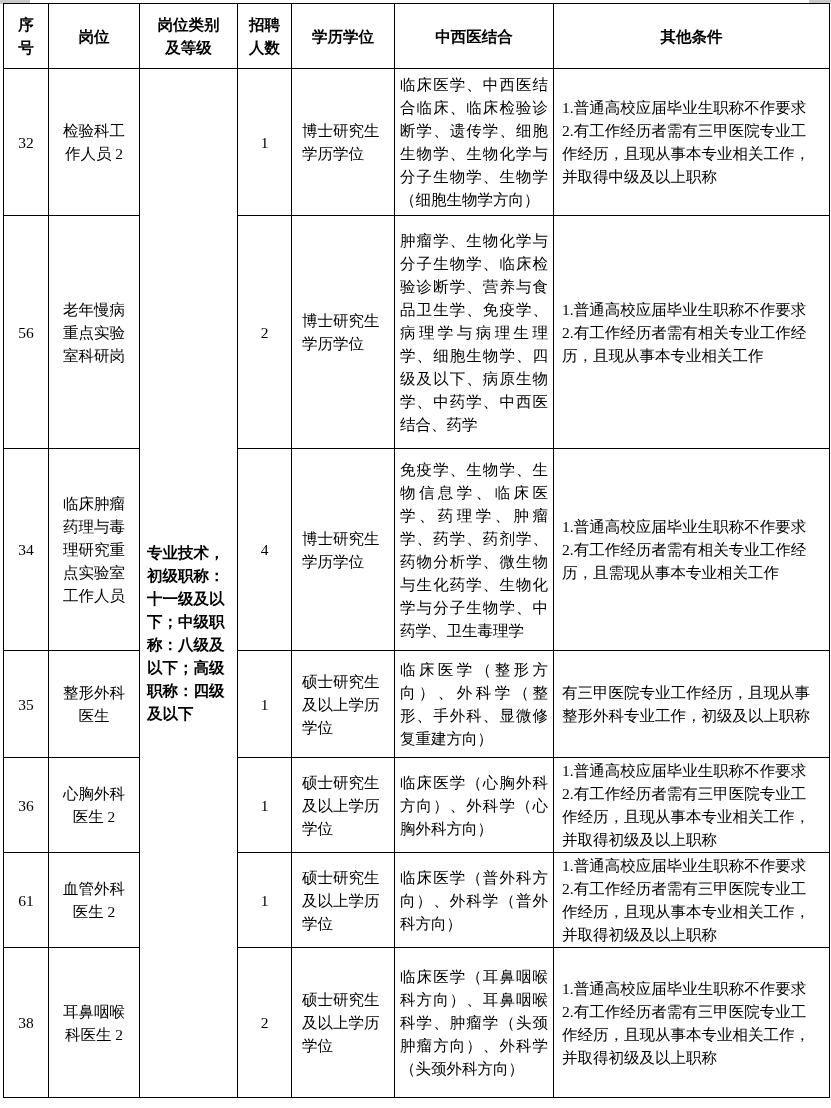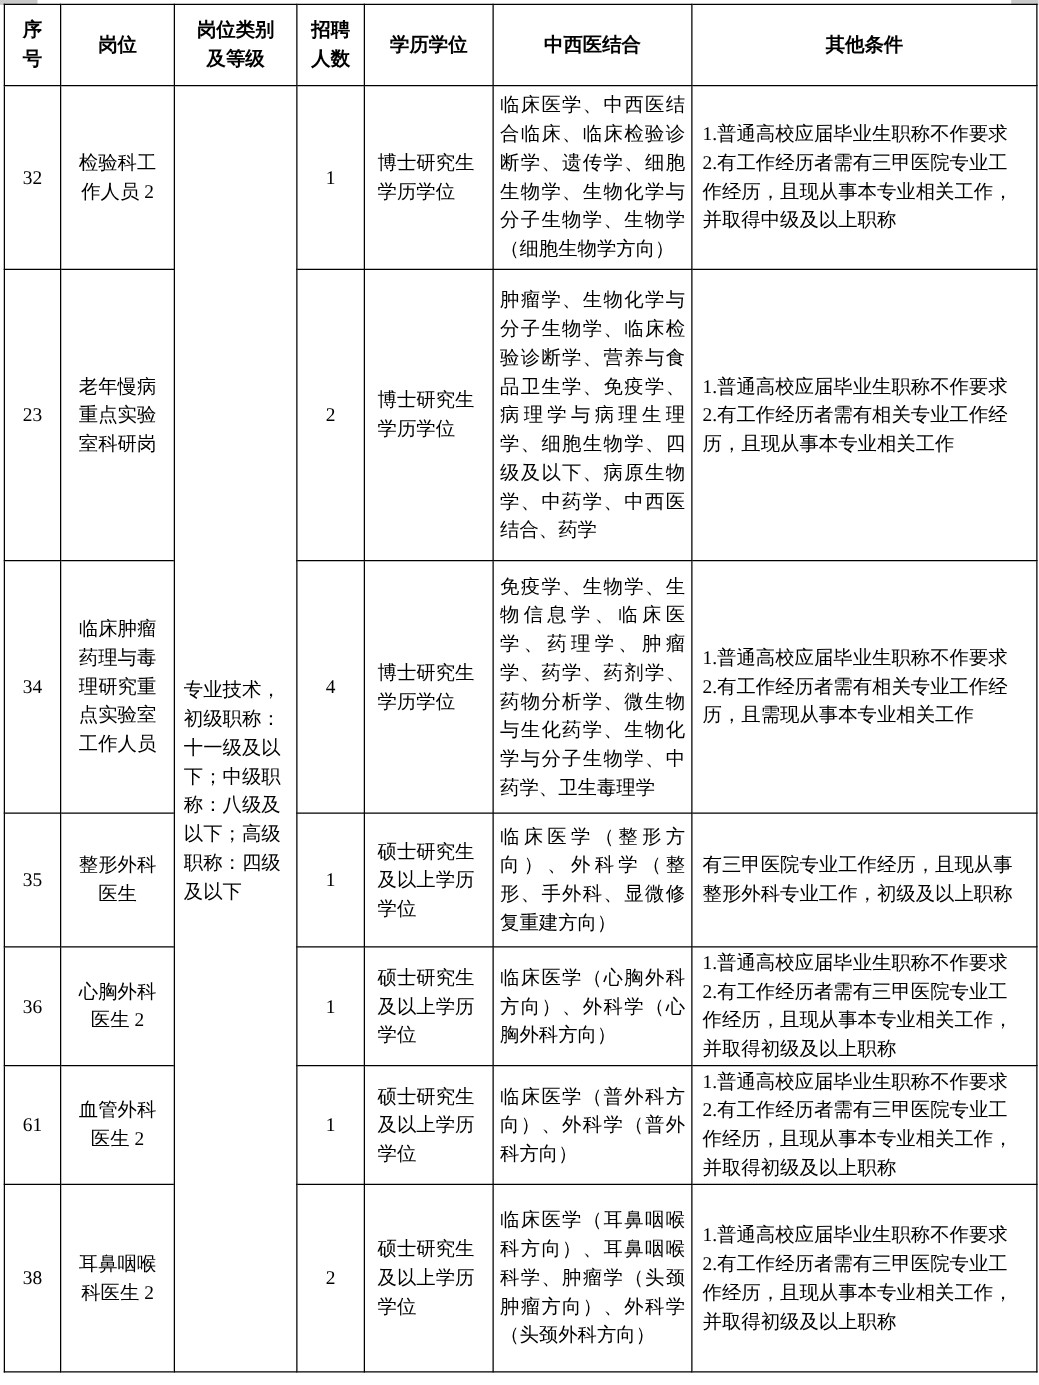--- a/index.html
+++ b/index.html
@@ -42,21 +42,21 @@
     overflow: hidden;
   }
   table.recruit th {
     font-weight: bold;
     text-align: center;
     white-space: pre-line;
     padding: 0 2px;
   }
   td.c-no     { text-align: center; padding: 0; }
   td.c-pos    { text-align: center;   padding: 4px 12px; }
-  td.c-cat    { text-align: left;   padding: 100px 7px 0 7px; }
+  td.c-cat    { text-align: left;   padding: 100px 7px 0 7px; font-weight: bold; }
   td.c-cnt    { text-align: center; padding: 0; }
   td.c-deg    { text-align: left; padding: 0 10px; }
   td.c-major  { text-align: justify; padding: 0 5px; }
   td.c-other  { text-align: left;   padding: 0 8px; white-space: pre-line; }
 </style>
 </head>
 <body>
 
 <div class="page">
   <div class="corner-artifact left"></div>
@@ -91,21 +91,21 @@
         <td class="c-no">32</td>
         <td class="c-pos">检验科工作人员 2</td>
         <td class="c-cat" rowspan="7">专业技术，初级职称：十一级及以下；中级职称：八级及以下；高级职称：四级及以下</td>
         <td class="c-cnt">1</td>
         <td class="c-deg">博士研究生学历学位</td>
         <td class="c-major">临床医学、中西医结合临床、临床检验诊断学、遗传学、细胞生物学、生物化学与分子生物学、生物学（细胞生物学方向）</td>
         <td class="c-other">1.普通高校应届毕业生职称不作要求
 2.有工作经历者需有三甲医院专业工作经历，且现从事本专业相关工作，并取得中级及以上职称</td>
       </tr>
       <tr style="height:233px">
-        <td class="c-no">23</td>
+        <td class="c-no">56</td>
         <td class="c-pos">老年慢病重点实验室科研岗</td>
         <td class="c-cnt">2</td>
         <td class="c-deg">博士研究生学历学位</td>
         <td class="c-major">肿瘤学、生物化学与分子生物学、临床检验诊断学、营养与食品卫生学、免疫学、病理学与病理生理学、细胞生物学、四级及以下、病原生物学、中药学、中西医结合、药学</td>
         <td class="c-other">1.普通高校应届毕业生职称不作要求
 2.有工作经历者需有相关专业工作经历，且现从事本专业相关工作</td>
       </tr>
       <tr style="height:202px">
         <td class="c-no">34</td>
         <td class="c-pos">临床肿瘤药理与毒理研究重点实验室工作人员</td>

